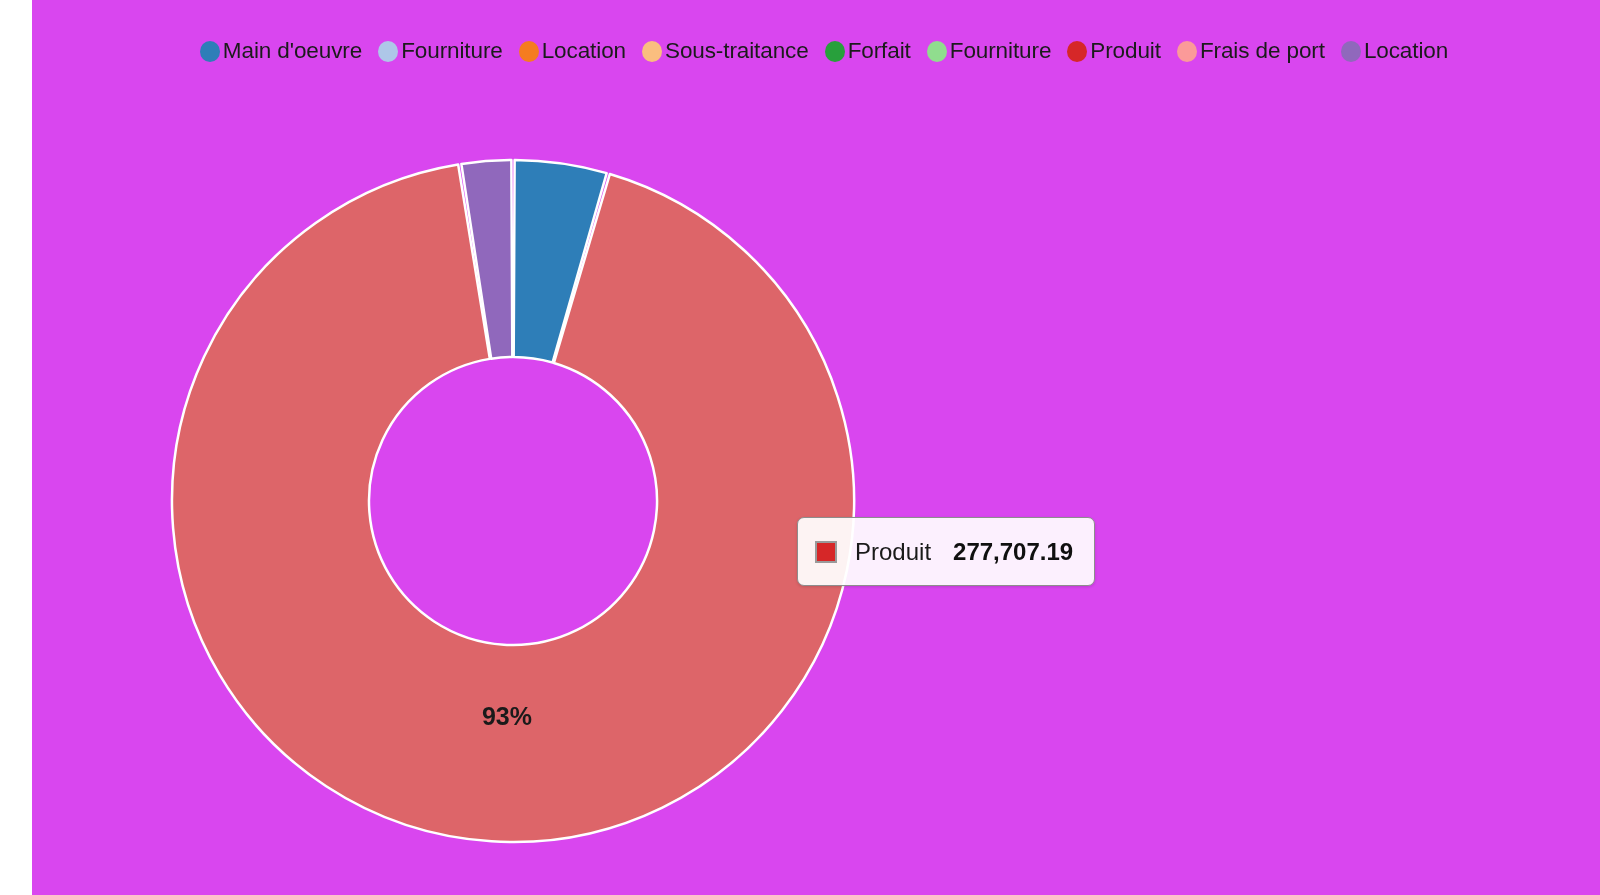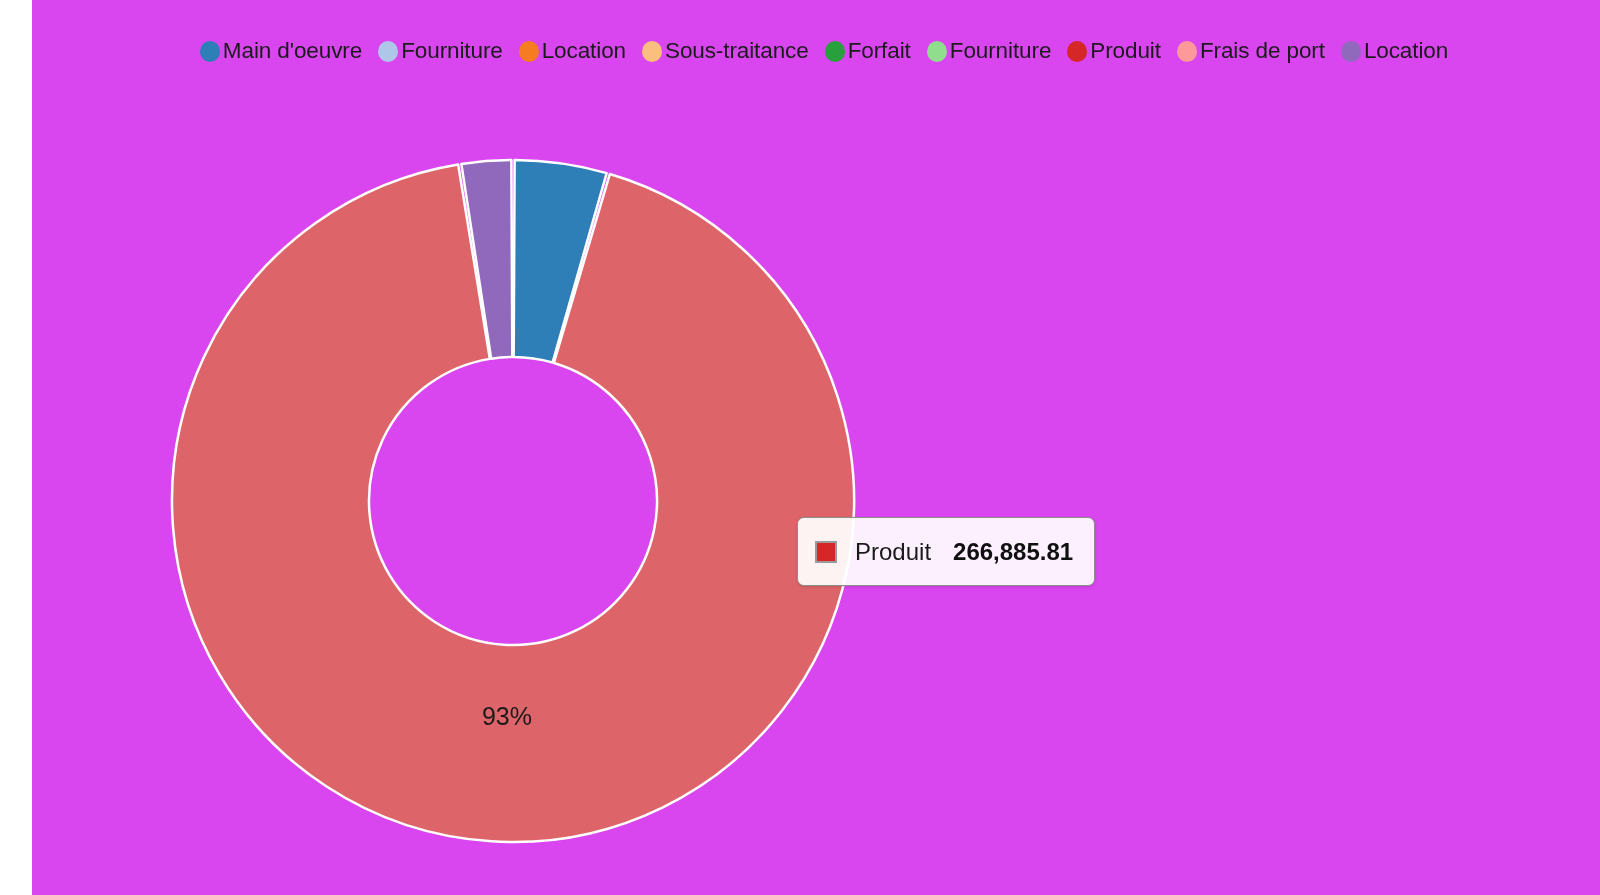--- a/index.html
+++ b/index.html
@@ -61,20 +61,21 @@
     letter-spacing: -0.1px;
   }
 
   
   #chart-area {
     position: absolute;
     left: 0;
     top: 0;
     width: 1280px;
     height: 895px;
+    font-weight: bold;
   }
   #donut-svg {
     position: absolute;
     left: 0;
     top: 0;
     display: block;
   }
   .slice-path {
     stroke: #ffffff;
     stroke-width: 2.5;
@@ -181,16 +182,16 @@
         </g>
       <g id="slice-labels">
           <text class="slice-label" x="475" y="718">93%</text>
         </g>
     </svg>
   </div>
 
   <div id="tooltip" style="left: 765px; top: 517px;">
     <span id="tooltip-swatch" style="background: rgb(214, 39, 40);"></span>
     <span id="tooltip-name">Produit</span>
-    <span id="tooltip-value">266,885.81</span>
+    <span id="tooltip-value">277,707.19</span>
   </div>
 
 </div>
 
 </body></html>

